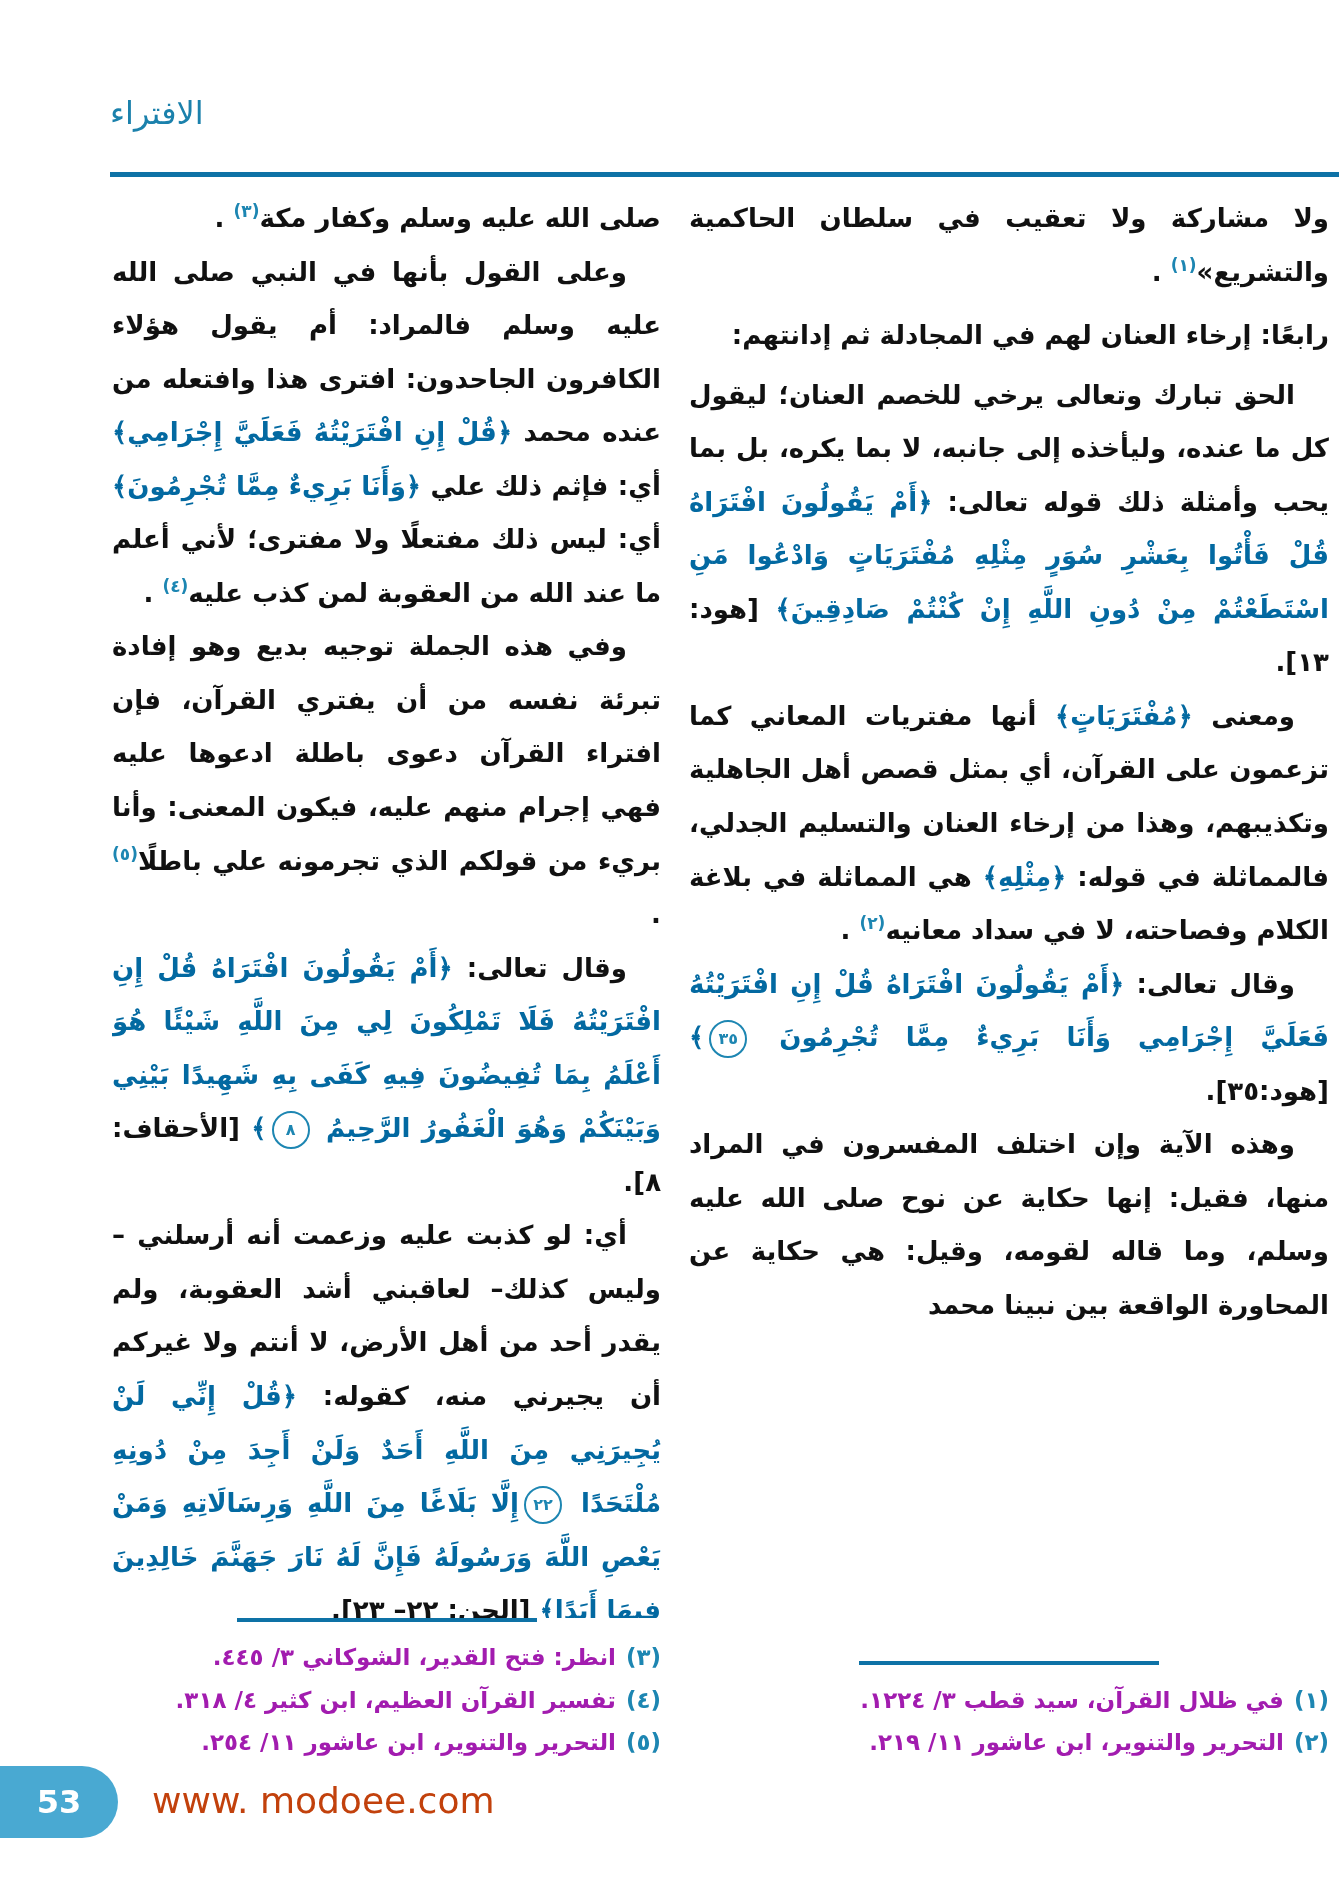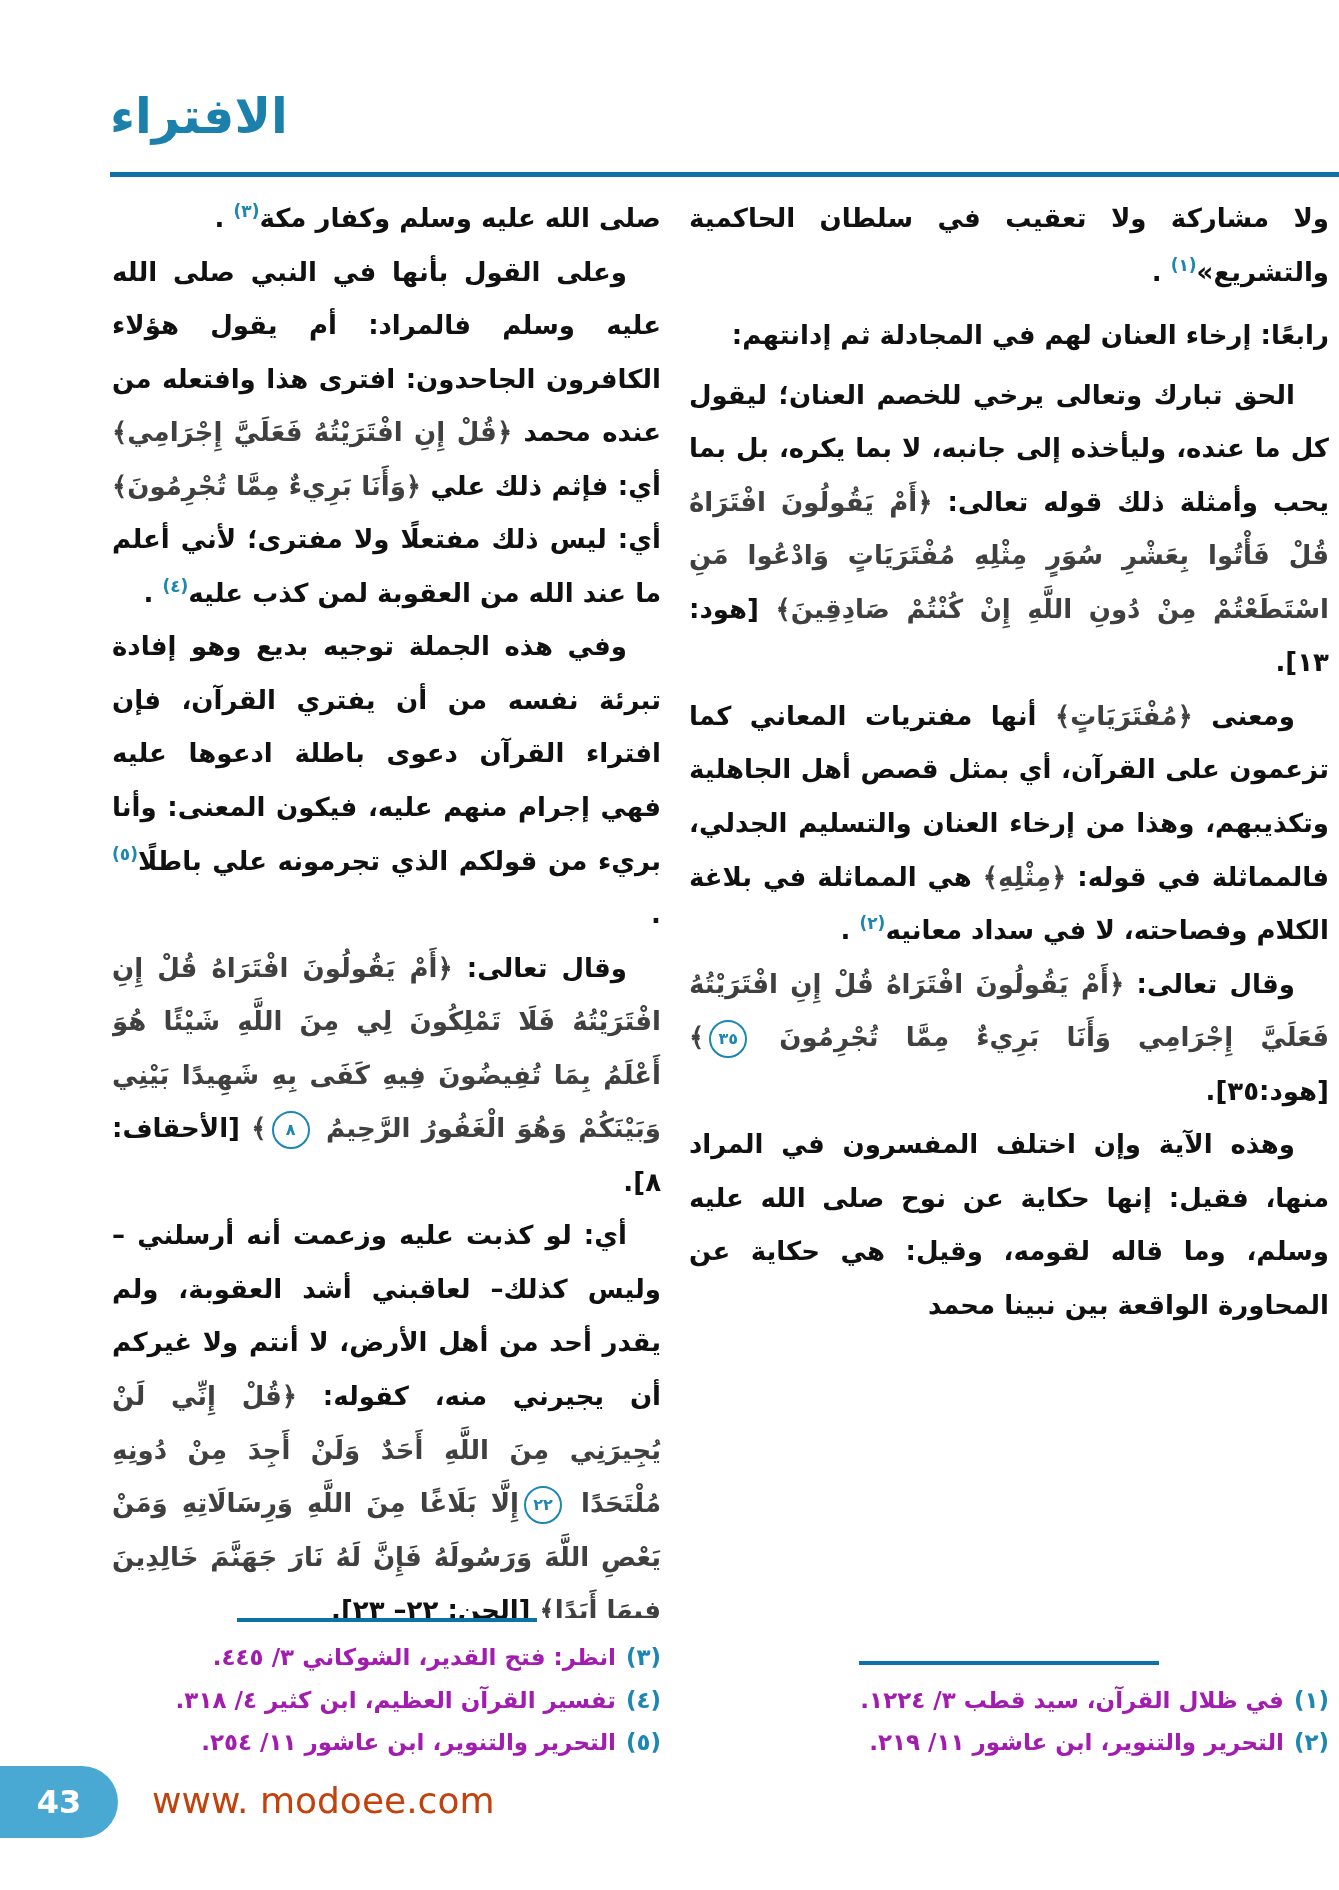--- a/index.html
+++ b/index.html
@@ -7,22 +7,22 @@
     position:relative;
     width:1339px;height:1890px;
     background:#ffffff;
     overflow:hidden;
     direction:rtl;
     font-family:"DejaVu Sans", sans-serif;
     color:#111111;
   }
   
   .header-title{
-    position:absolute;top:88px;left:110px;
-    font-size:49px;font-weight:bold;color:#1b81ac;
+    position:absolute;top:94px;left:110px;
+    font-size:32px;font-weight:normal;color:#1b81ac;
   }
   .header-rule{
     position:absolute;top:172px;left:110px;right:0;
     height:5px;background:#0e72a6;
   }
   
   .columns{
     position:absolute;top:192px;right:10px;left:112px;height:1578px;
     display:flex;gap:28px;direction:rtl;
   }
@@ -33,21 +33,21 @@
   .para,.heading{
     margin:0;padding:0;
     font-size:26px;line-height:2.06;
     text-align:justify;
     font-weight:bold;
   }
   .para{text-indent:34px;}
   .para.no-indent{text-indent:0;}
   .heading{color:#1b81ac;margin:10px 0 6px;}
   .seg-text{color:#111111;}
-  .seg-verse{color:#404040;}
+  .seg-verse{color:#0369a1;}
   .seg-fnmark{
     color:#1d86b2;font-size:17px;vertical-align:super;line-height:1;
     letter-spacing:1px;
   }
   .seg-ayah{
     display:inline-flex;align-items:center;justify-content:center;
     width:34px;height:34px;border:2px solid #1d86b2;border-radius:50%;
     color:#1d86b2;font-size:16px;line-height:1;vertical-align:middle;
     margin:0 5px;text-indent:0;
   }
@@ -130,18 +130,18 @@
               <span class="fn-num">(٥)</span>
               <span class="fn-text">التحرير والتنوير، ابن عاشور ١١/ ٢٥٤.</span>
             </div>
           </div>
       </div>
     </section>
 
   </div>
 
   <div class="page-number-badge">
-    <span class="page-number">43</span>
+    <span class="page-number">53</span>
   </div>
 
   <div class="website-link">www. modoee.com</div>
 
 </div>
 
 </body></html>

